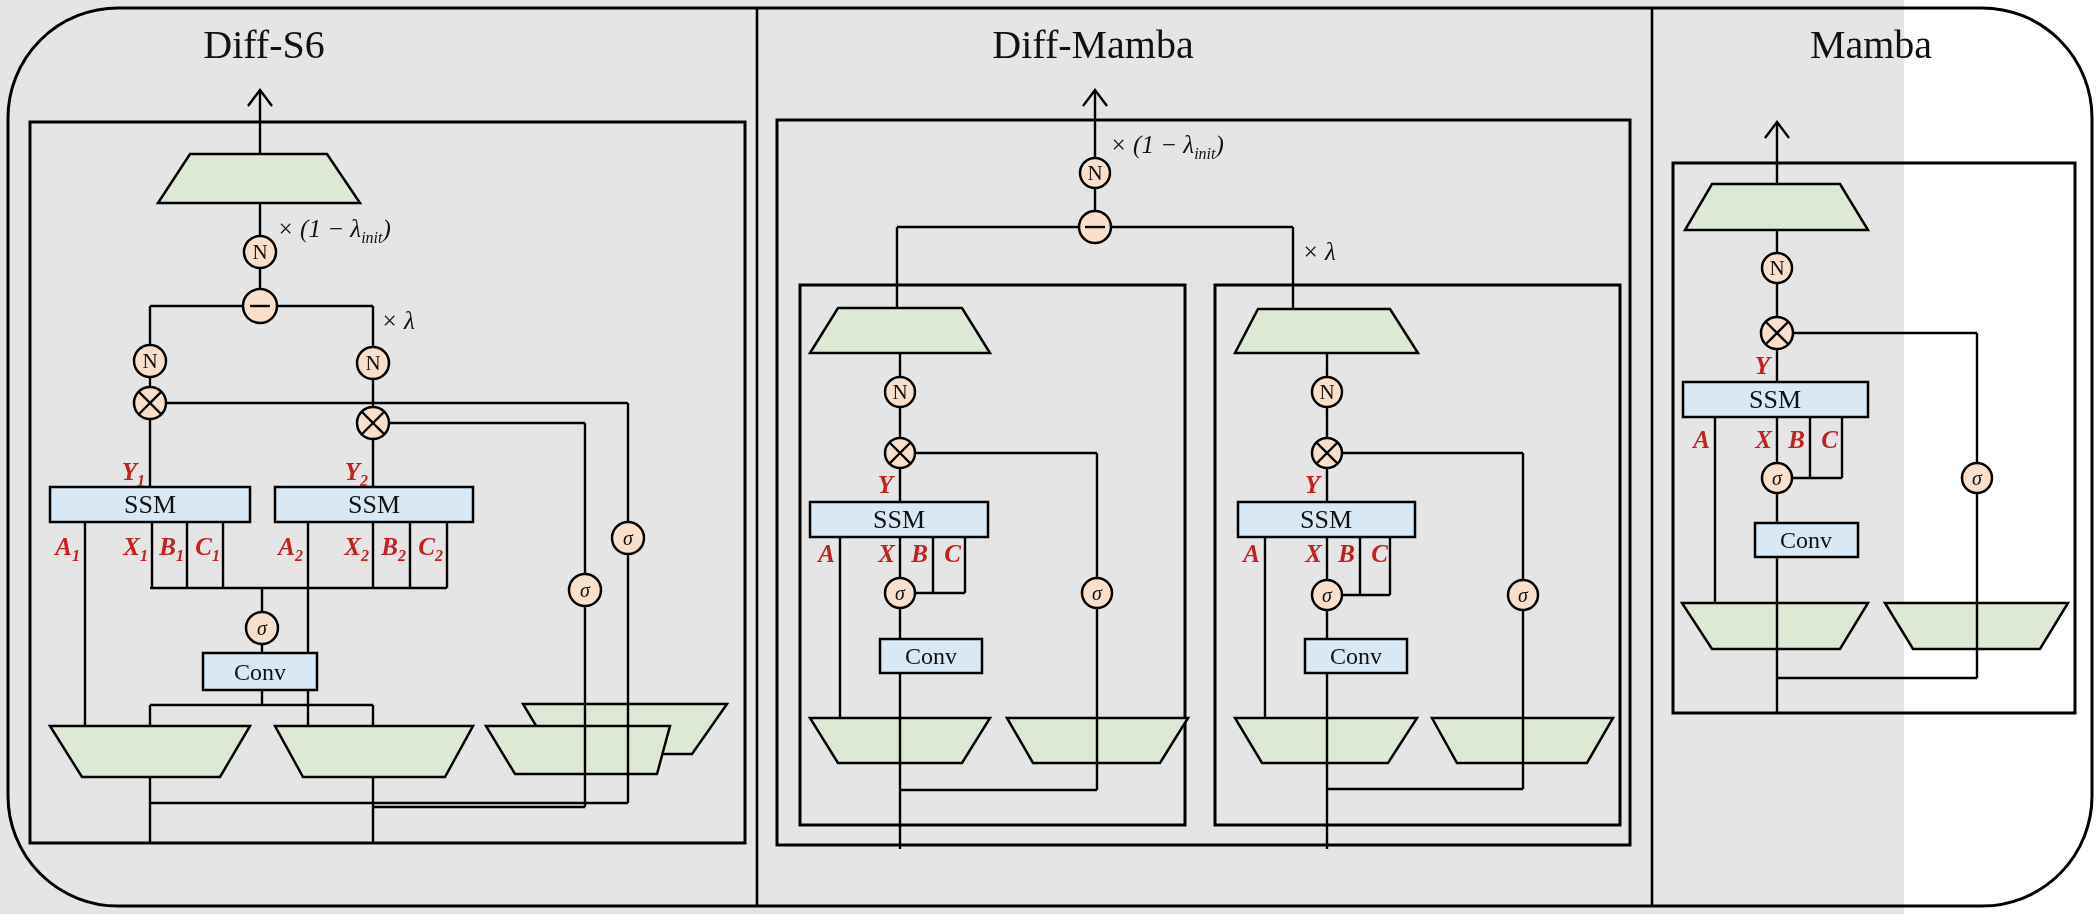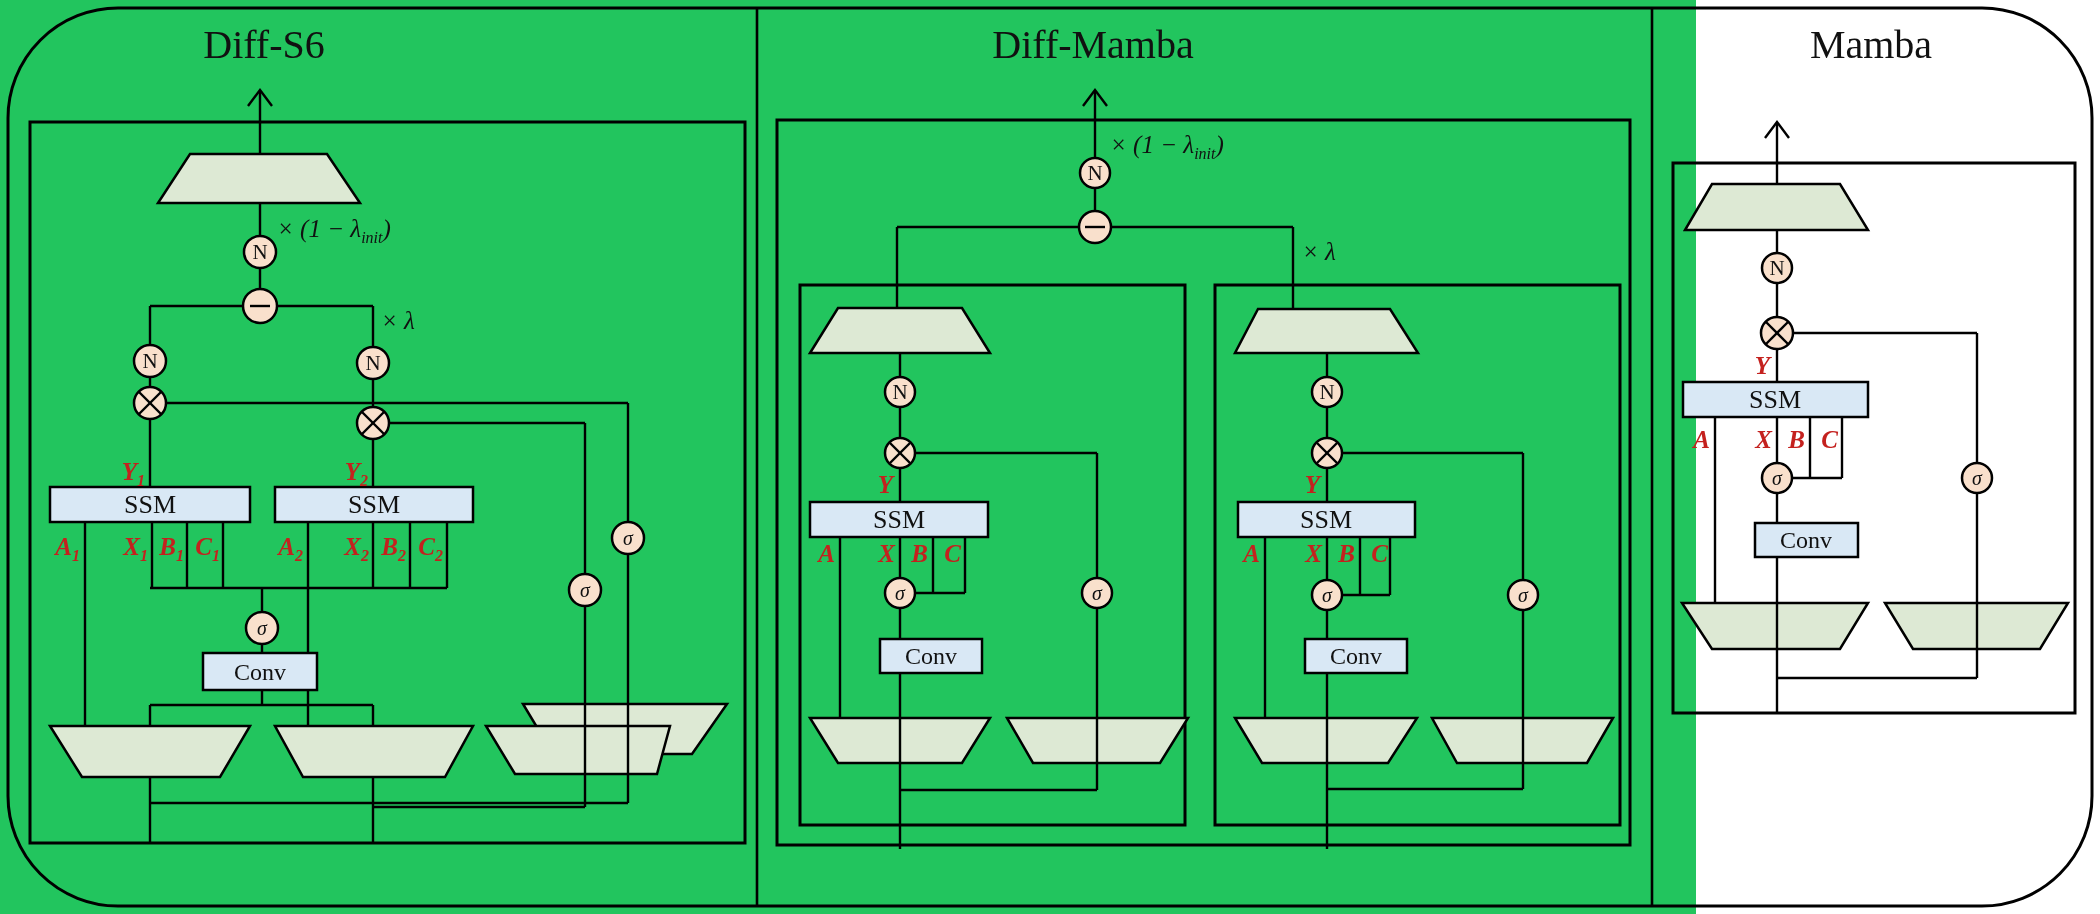--- a/index.html
+++ b/index.html
@@ -1,16 +1,16 @@
 <!DOCTYPE html>
 <html><head>
 <meta charset="utf-8">
 <style>
   html,body{margin:0;padding:0;background:#ffffff;}
-  .page{width:1696px;height:914px;position:relative;background:#22c55e;}
+  .page{width:1904px;height:914px;position:relative;background:#e5e5e5;}
   svg{display:block;}
   text{font-family:"Liberation Serif","DejaVu Serif",serif;fill:#111;}
   .title{font-size:40px;}
   .boxlabel{font-size:26px;}
   .convlabel{font-size:24px;}
   .opN{font-size:21px;}
   .opSigma{font-size:20px;font-style:italic;}
   .math{font-size:25px;font-style:italic;}
   .mathsub{font-size:16px;font-style:italic;}
   .var{font-size:25px;font-style:italic;font-weight:bold;fill:#c4211e;}

